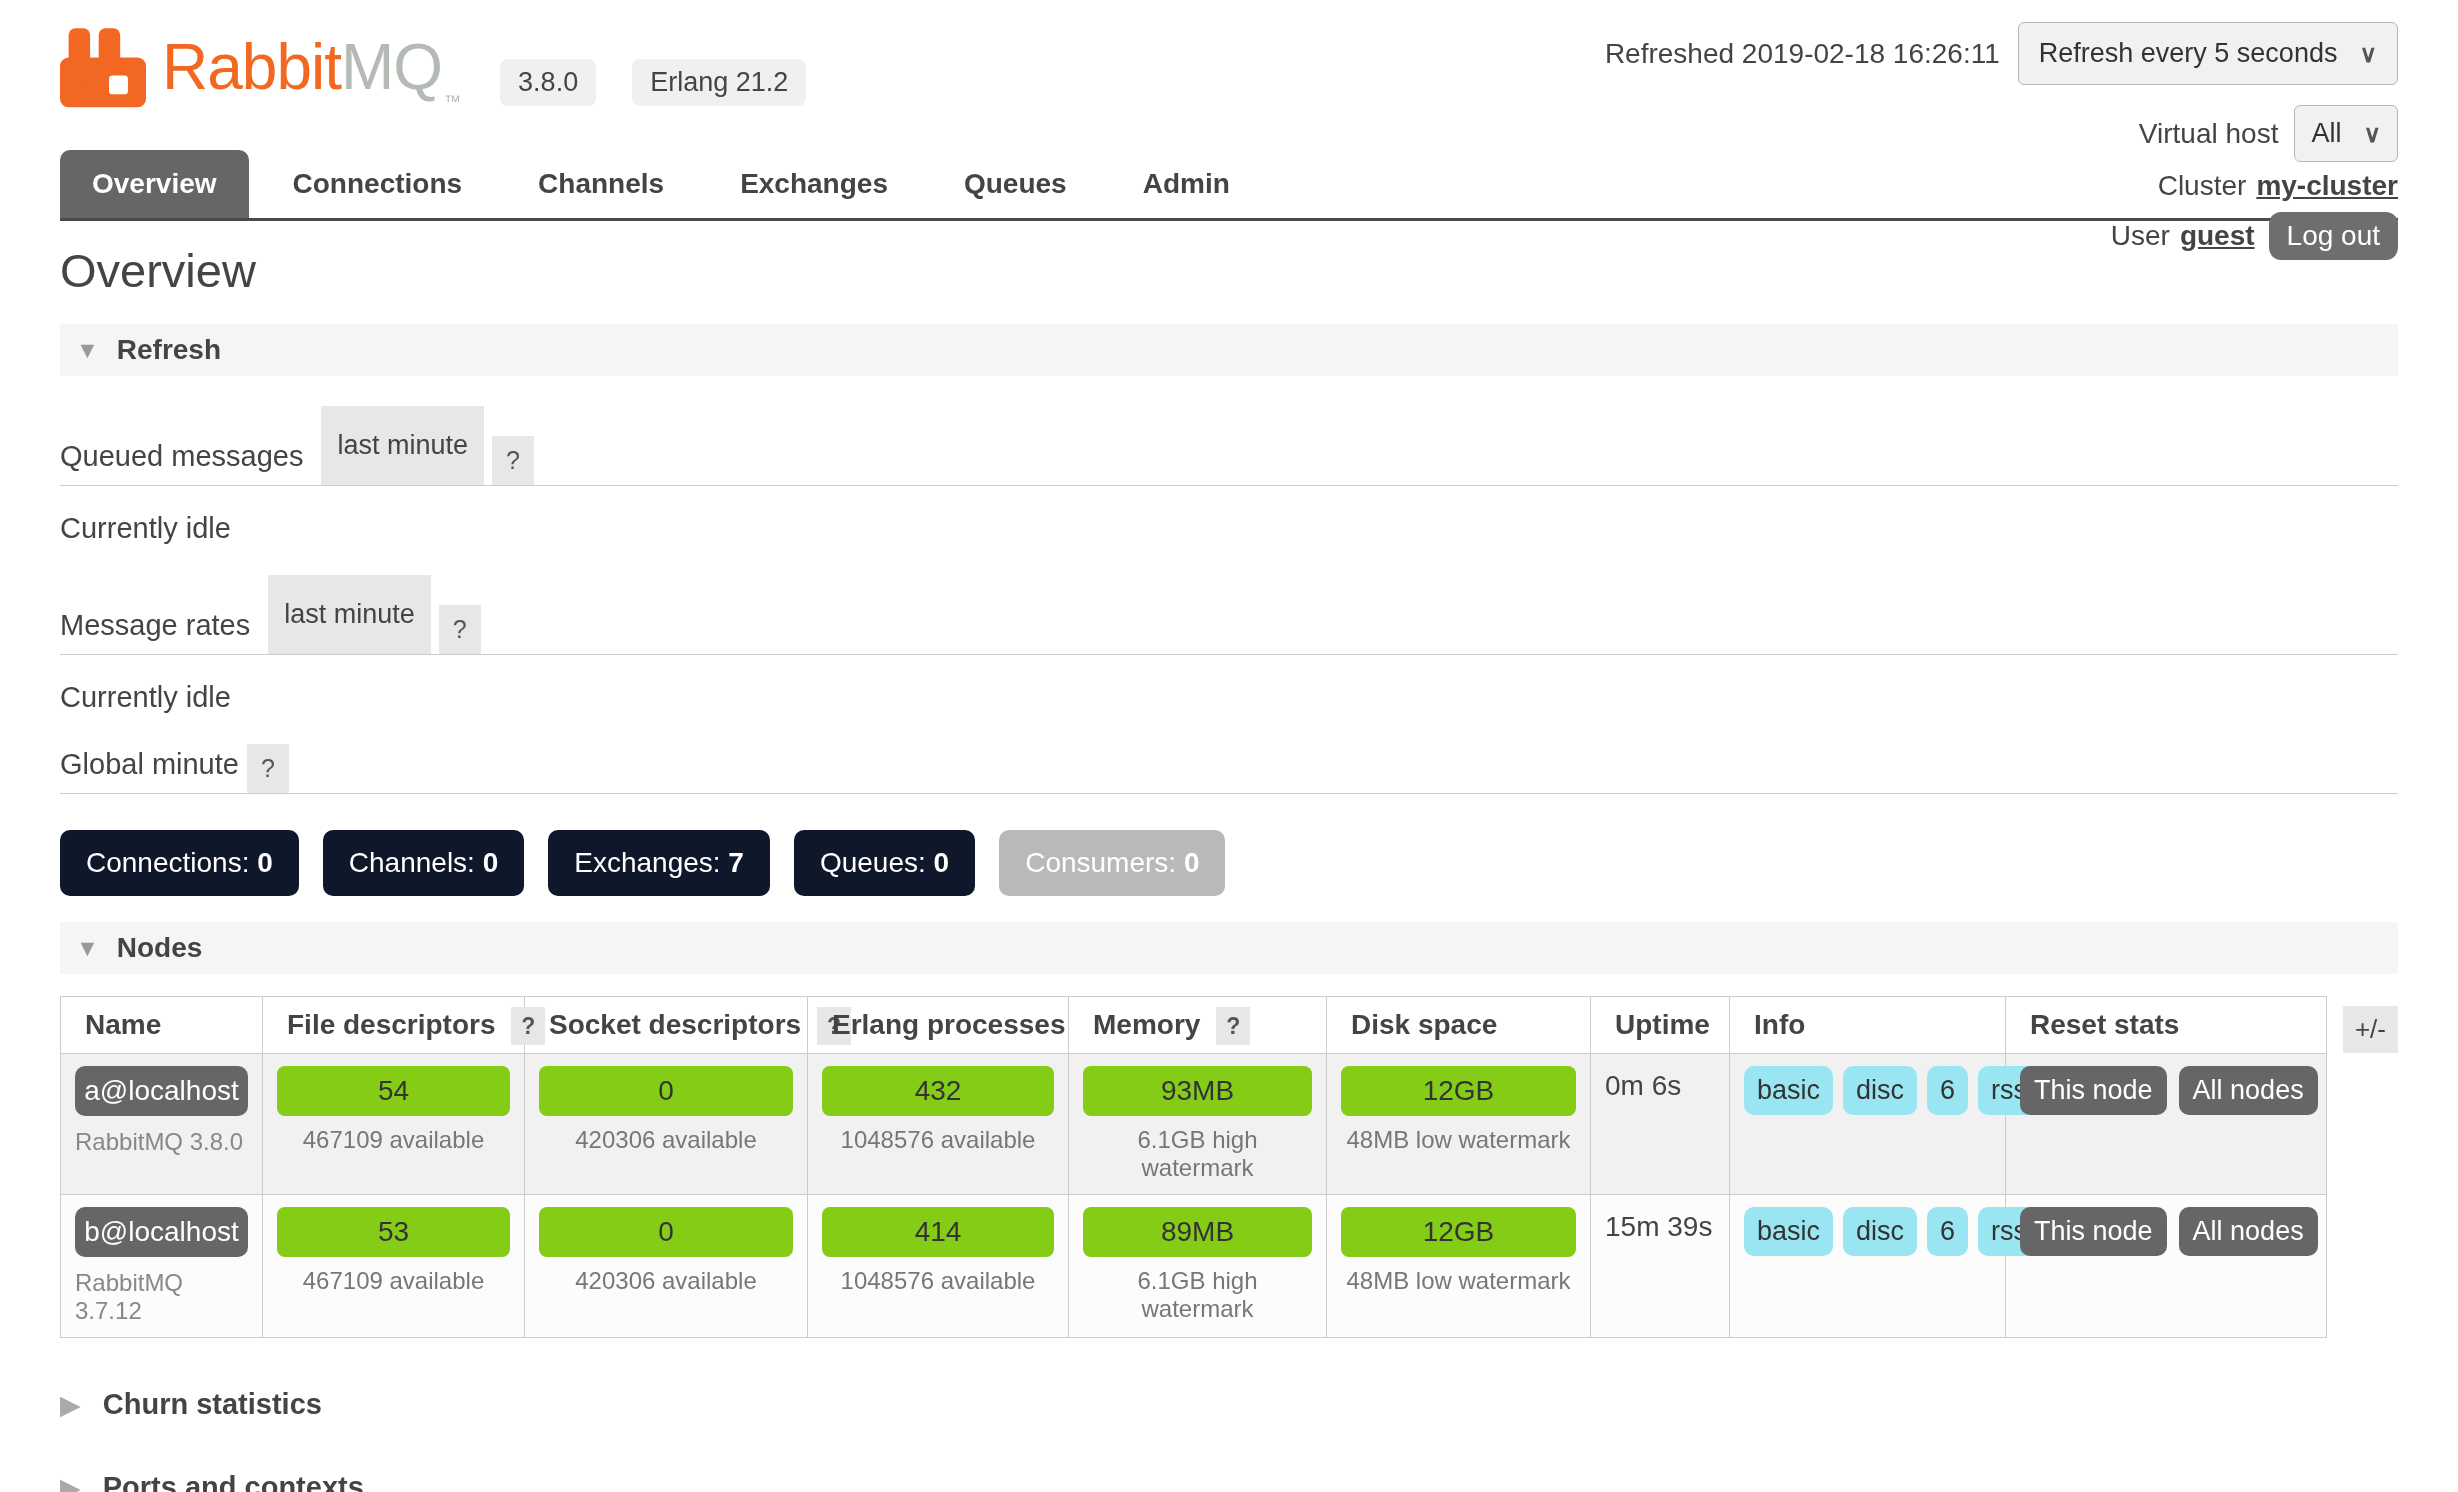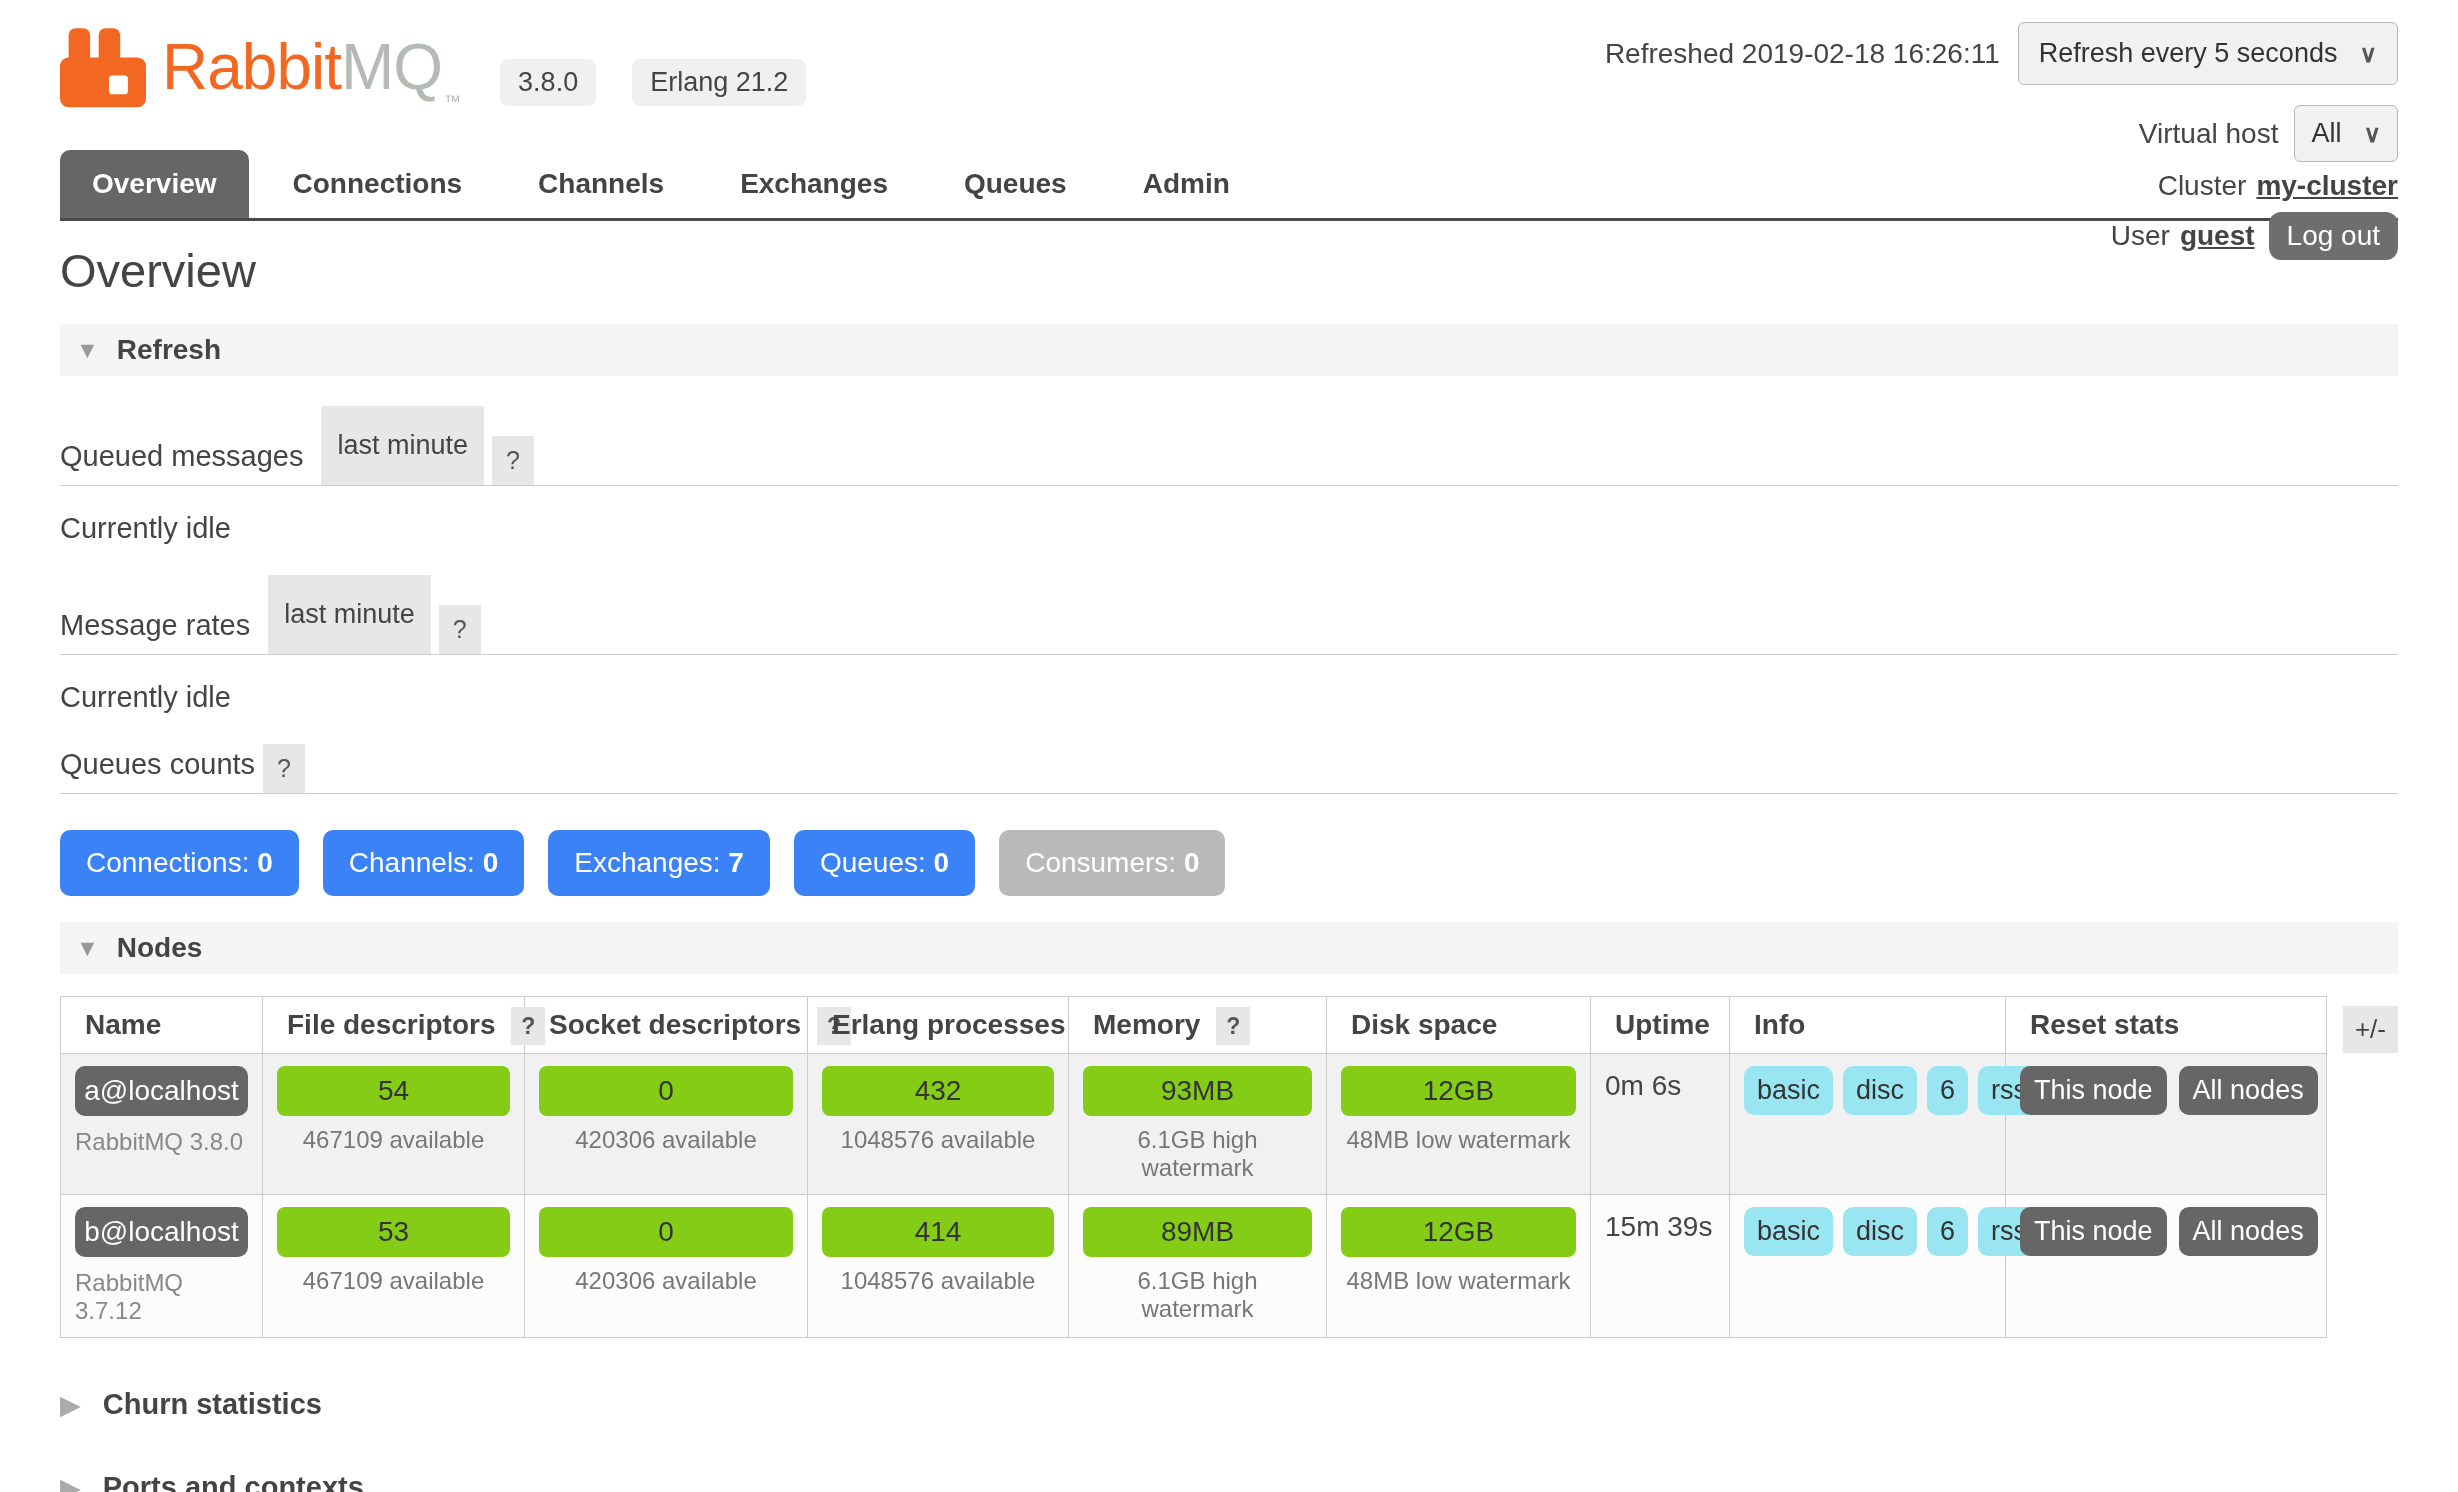--- a/index.html
+++ b/index.html
@@ -40,21 +40,21 @@
   .tri-down { color: #999; font-size: 23px; margin-right: 18px; }
   .section-title { font-weight: bold; font-size: 28px; color: #444; }
 
   
   .metric-row { display: flex; align-items: flex-end; border-bottom: 1px solid #ccc; margin-top: 30px; }
   .metric-label { font-size: 29px; padding-bottom: 12px; }
   .mini-tab { background: #e7e7e7; padding: 24px 16px; font-size: 27px; margin-left: 18px; cursor: pointer; }
   .help-box { background: #e7e7e7; padding: 10px 14px; font-size: 25px; color: #555; margin-left: 8px; cursor: pointer; }
   .status-text { font-size: 29px; margin-top: 26px; }
   .counts { display: flex; gap: 24px; margin-top: 36px; }
-  .count-btn { background: #3b82f6; color: #fff; font-size: 28px; padding: 17px 26px; border-radius: 10px; cursor: pointer; white-space: nowrap; }
+  .count-btn { background: #0f172a; color: #fff; font-size: 28px; padding: 17px 26px; border-radius: 10px; cursor: pointer; white-space: nowrap; }
   .count-btn .num { font-weight: bold; }
   .count-btn.muted { background: #b9b9b9; }
 
   
   .nodes-wrap { display: flex; align-items: flex-start; margin-top: 22px; }
   table.nodes { border-collapse: collapse; table-layout: fixed; width: 2266px; }
   .nodes th, .nodes td { border: 1px solid #ccc; }
   .nodes th { font-weight: bold; font-size: 28px; text-align: left; padding: 12px 24px; background: #fff; white-space: nowrap; }
   .nodes th .help-box { padding: 6px 10px; font-size: 23px; }
   .nodes td { vertical-align: top; padding: 12px 14px; }
@@ -149,21 +149,21 @@
   <div class="status-text">Currently idle</div>
 
   <div class="metric-row">
     <span class="metric-label">Message rates</span>
     <span class="mini-tab">last minute</span>
     <span class="help-box">?</span>
   </div>
   <div class="status-text">Currently idle</div>
 
   <div class="metric-row">
-    <span class="metric-label">Queues counts</span>
+    <span class="metric-label">Global minute</span>
     <span class="help-box">?</span>
   </div>
 
   <div class="counts">
     <span class="count-btn"><span>Connections: </span><span class="num">0</span></span>
     <span class="count-btn"><span>Channels: </span><span class="num">0</span></span>
     <span class="count-btn"><span>Exchanges: </span><span class="num">7</span></span>
     <span class="count-btn"><span>Queues: </span><span class="num">0</span></span>
     <span class="count-btn muted"><span>Consumers: </span><span class="num">0</span></span>
   </div>

